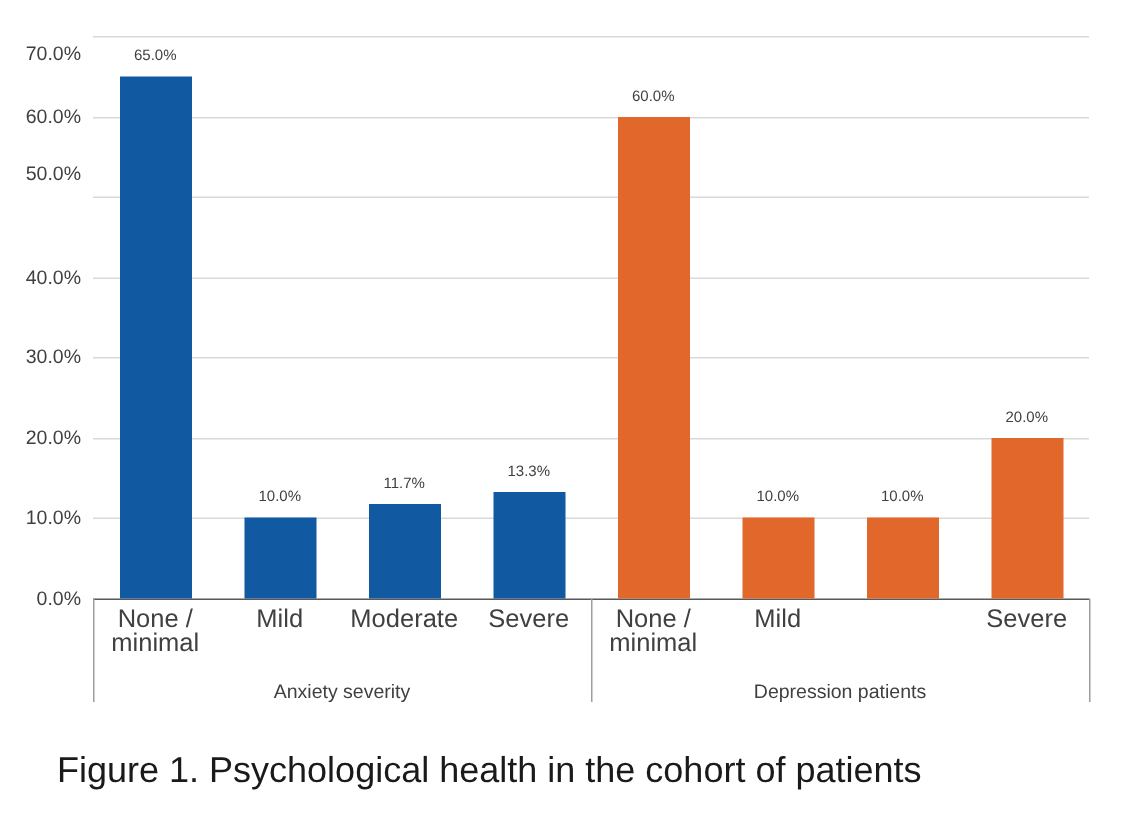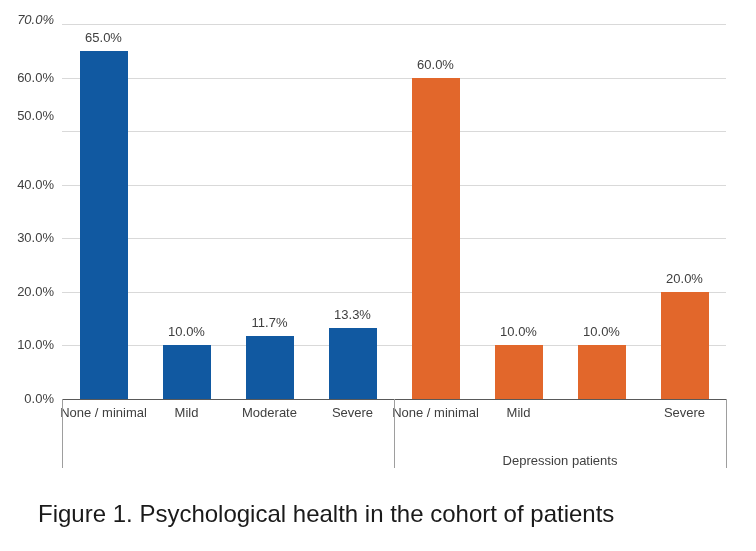--- a/index.html
+++ b/index.html
@@ -39,28 +39,28 @@
     font-size: 13px;
     color: #404040;
     line-height: 16px;
   }
   .bar {
     position: absolute;
   }
   .bar-value-label {
     position: absolute;
     text-align: center;
-    font-size: 13px;
+    font-size: 10px;
     color: #404040;
     line-height: 16px;
   }
   .category-label {
     position: absolute;
     text-align: center;
-    font-size: 13px;
+    font-size: 17px;
     color: #404040;
     line-height: 16px;
   }
   .group-label {
     position: absolute;
     text-align: center;
     font-size: 13px;
     color: #404040;
     line-height: 16px;
   }
@@ -92,33 +92,34 @@
       <div class="y-tick-label" style="left: 0px; top: 283.857px;">20.0%</div>
       <div class="gridline" style="left: 62px; top: 238.286px; width: 664px;"></div>
       <div class="y-tick-label" style="left: 0px; top: 230.286px;">30.0%</div>
       <div class="gridline" style="left: 62px; top: 184.714px; width: 664px;"></div>
       <div class="y-tick-label" style="left: 0px; top: 176.714px;">40.0%</div>
       <div class="gridline" style="left: 62px; top: 131.143px; width: 664px;"></div>
       <div class="y-tick-label" style="left: 0px; top: 108px;">50.0%</div>
       <div class="gridline" style="left: 62px; top: 77.5714px; width: 664px;"></div>
       <div class="y-tick-label" style="left: 0px; top: 69.5714px;">60.0%</div>
       <div class="gridline" style="left: 62px; top: 24px; width: 664px;"></div>
-      <div class="y-tick-label" style="left: 0px; top: 12px; font-style: italic;">70.0%</div>
+      <div class="y-tick-label" style="left: 0px; top: 28px;">70.0%</div>
       <div class="bar" style="left: 79.5px; top: 50.7857px; width: 48px; height: 348.214px; background: rgb(17, 89, 161);"></div>
       <div class="bar-value-label" style="left: 62px; top: 29.7857px; width: 83px;">65.0%</div>
       <div class="category-label" style="left: 58px; top: 405px; width: 91px;">None / minimal</div>
       <div class="bar" style="left: 162.5px; top: 345.429px; width: 48px; height: 53.5714px; background: rgb(17, 89, 161);"></div>
       <div class="bar-value-label" style="left: 145px; top: 324.429px; width: 83px;">10.0%</div>
       <div class="category-label" style="left: 141px; top: 405px; width: 91px;">Mild</div>
       <div class="bar" style="left: 245.5px; top: 336.321px; width: 48px; height: 62.6786px; background: rgb(17, 89, 161);"></div>
       <div class="bar-value-label" style="left: 228px; top: 315.321px; width: 83px; text-align: center;">11.7%</div>
       <div class="category-label" style="left: 224px; top: 405px; width: 91px;">Moderate</div>
       <div class="bar" style="left: 328.5px; top: 327.75px; width: 48px; height: 71.25px; background: rgb(17, 89, 161);"></div>
       <div class="bar-value-label" style="left: 311px; top: 306.75px; width: 83px;">13.3%</div>
       <div class="category-label" style="left: 307px; top: 405px; width: 91px;">Severe</div>
+      <div class="group-label" style="left: 62px; top: 453px; width: 332px;">Anxiety severity</div>
       <div class="bar" style="left: 411.5px; top: 77.5714px; width: 48px; height: 321.429px; background: rgb(226, 103, 43);"></div>
       <div class="bar-value-label" style="left: 394px; top: 56.5714px; width: 83px;">60.0%</div>
       <div class="category-label" style="left: 390px; top: 405px; width: 91px;">None / minimal</div>
       <div class="bar" style="left: 494.5px; top: 345.429px; width: 48px; height: 53.5714px; background: rgb(226, 103, 43);"></div>
       <div class="bar-value-label" style="left: 477px; top: 324.429px; width: 83px;">10.0%</div>
       <div class="category-label" style="left: 473px; top: 405px; width: 91px;">Mild</div>
       <div class="bar" style="left: 577.5px; top: 345.429px; width: 48px; height: 53.5714px; background: rgb(226, 103, 43);"></div>
       <div class="bar-value-label" style="left: 560px; top: 324.429px; width: 83px;">10.0%</div>
       <div class="bar" style="left: 660.5px; top: 291.857px; width: 48px; height: 107.143px; background: rgb(226, 103, 43);"></div>
       <div class="bar-value-label" style="left: 643px; top: 270.857px; width: 83px;">20.0%</div>

